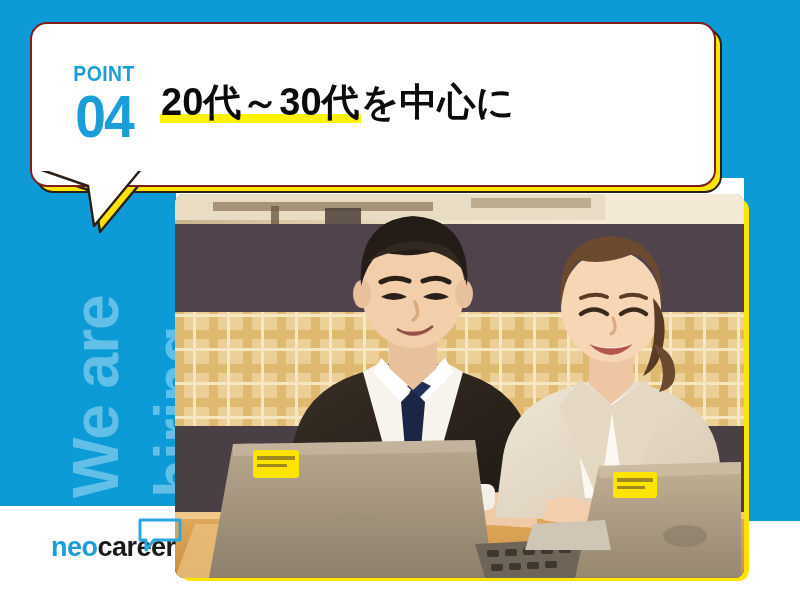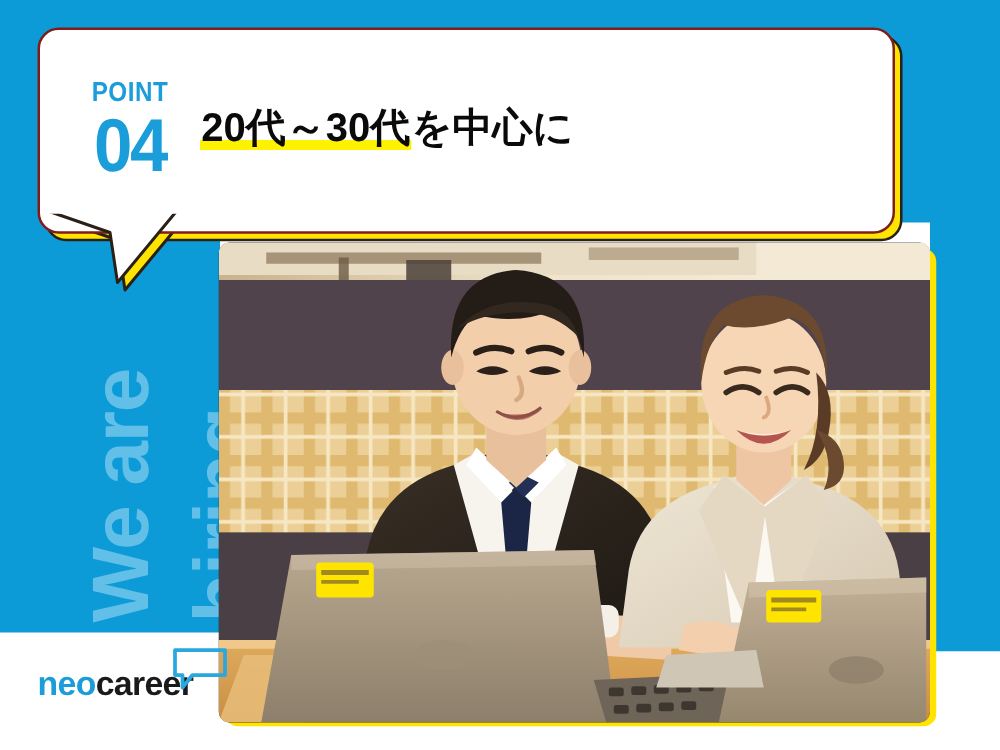--- a/index.html
+++ b/index.html
@@ -97,34 +97,34 @@
   .point-word {
     font-size:22px; font-weight:700; letter-spacing:0.5px;
     transform:scaleX(0.88); display:block;
   }
   .point-num {
     font-size:60px; font-weight:700; letter-spacing:-2px;
     transform:scaleX(0.92); display:block; margin-top:2px;
   }
   .headline { flex:1; padding-left:6px; }
   .hl-line {
-    font-size:32px; font-weight:700; color:#0a0a0a;
+    font-size:38px; font-weight:700; color:#0a0a0a;
     line-height:1.12; white-space:nowrap;
     font-family:"Liberation Sans", sans-serif;
   }
   .hl-line-1 { margin-bottom:4px; }
   .hl-mark {
     background:linear-gradient(to top,#fff200 0%,#fff200 22%,rgba(255,242,0,0) 22%);
     padding:0 1px;
   }
 
   
   .logo { position:absolute; left:30px; top:534px; width:160px; height:44px; }
   .logo-text { font-size:27px; font-weight:700; letter-spacing:-0.5px; line-height:1; }
-  .logo-neo { color:#1a9dd9; }
+  .logo-neo { color:#1a9dd9;margin-left:21px; }
   .logo-career { color:#1a1a1a; }
   .logo-bubble { position:absolute; left:108px; top:-16px; }
 </style>
 </head>
 <body>
 
 <div id="canvas">
 
   <div class="blue-top"></div>
   <div class="blue-left"></div>

